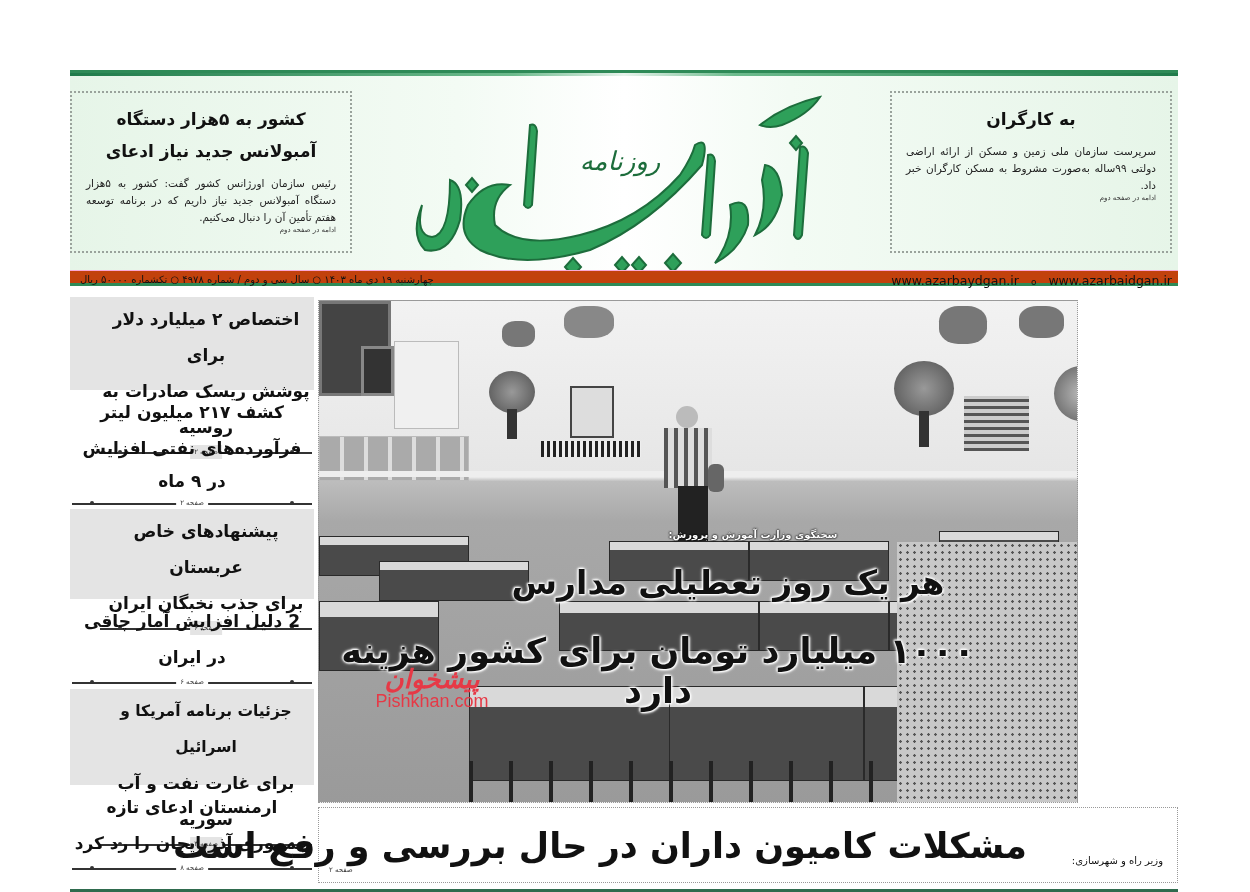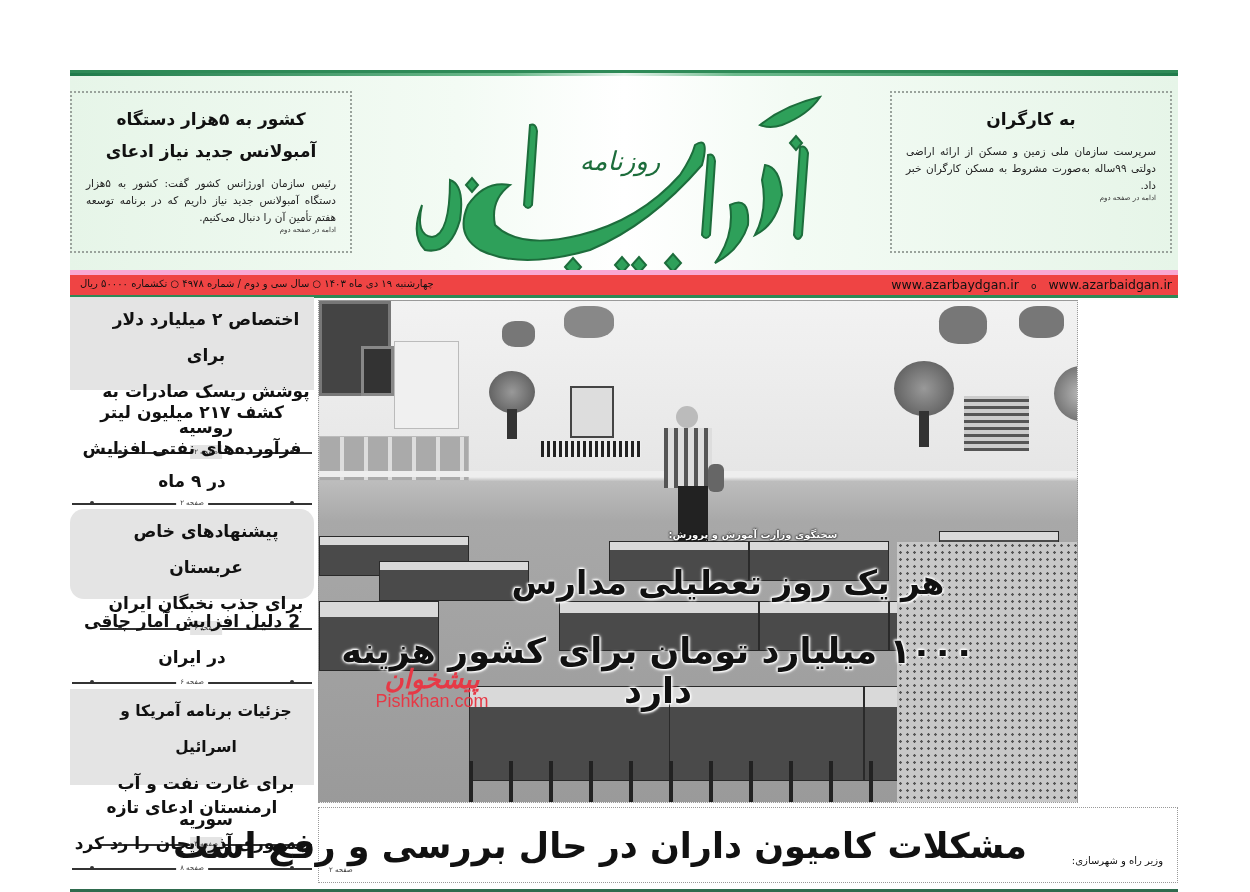--- a/index.html
+++ b/index.html
@@ -26,23 +26,23 @@
   .teaser-body { font-size: 10.5px; line-height: 17px; color: #222; text-align: justify; margin-top: 8px; }
   .teaser-more { font-size: 7px; color: #333; text-align: right; }
 
   .logo {
     position: absolute; left: 340px; top: 12px; width: 430px; height: 215px;
   }
   .logo-svg { width: 100%; height: 100%; }
 
   
   .strip {
-    position: absolute; left: 0; top: 200px; width: 1108px; height: 28px;
-    background: #ef4444;
-    border-top: 5px solid #f9a8d4;
+    position: absolute; left: 0; top: 200px; width: 1108px; height: 16px;
+    background: #c2410c;
+    border-top: 1px solid #f9a8d4;
     border-bottom: 3px solid #2e8a57;
   }
   .strip-date { position: absolute; left: 10px; top: 3px; font-size: 10px; color: #111; direction: rtl; }
   .strip-urls { position: absolute; right: 6px; top: 2px; font-size: 12.5px; color: #111; direction: ltr; }
   .strip-urls .sep { display: inline-block; font-size: 9px; margin: 0 8px; }
 
   
   .left-col { position: absolute; left: 0; top: 227px; width: 244px; height: 596px; }
   .story {
     position: relative; width: 244px; text-align: center; padding-top: 4px;
@@ -197,21 +197,21 @@
     </div>
     <div class="story" style="height:115px;">
       <div class="story-title">کشف ۲۱۷ میلیون لیتر</div>
       <div class="story-title">فرآورده‌های نفتی افزایش</div>
       <div class="story-title" style="line-height:30px;">در ۹ ماه</div>
       <div class="story-footer">
           <div class="rule"></div>
           <span class="pageref">صفحه ۲</span>
         </div>
     </div>
-    <div class="story shaded" style="height:90px;margin-top:4px;border-radius:14px;">
+    <div class="story shaded" style="height:90px;margin-top:4px;">
       <div class="story-title">پیشنهادهای خاص عربستان</div>
       <div class="story-title">برای جذب نخبگان ایران</div>
       <div class="story-footer">
           <div class="rule"></div>
           <span class="pageref">صفحه ۶</span>
         </div>
     </div>
     <div class="story" style="height:90px;">
       <div class="story-title">2 دلیل افزایش آمار چاقی</div>
       <div class="story-title">در ایران</div>

